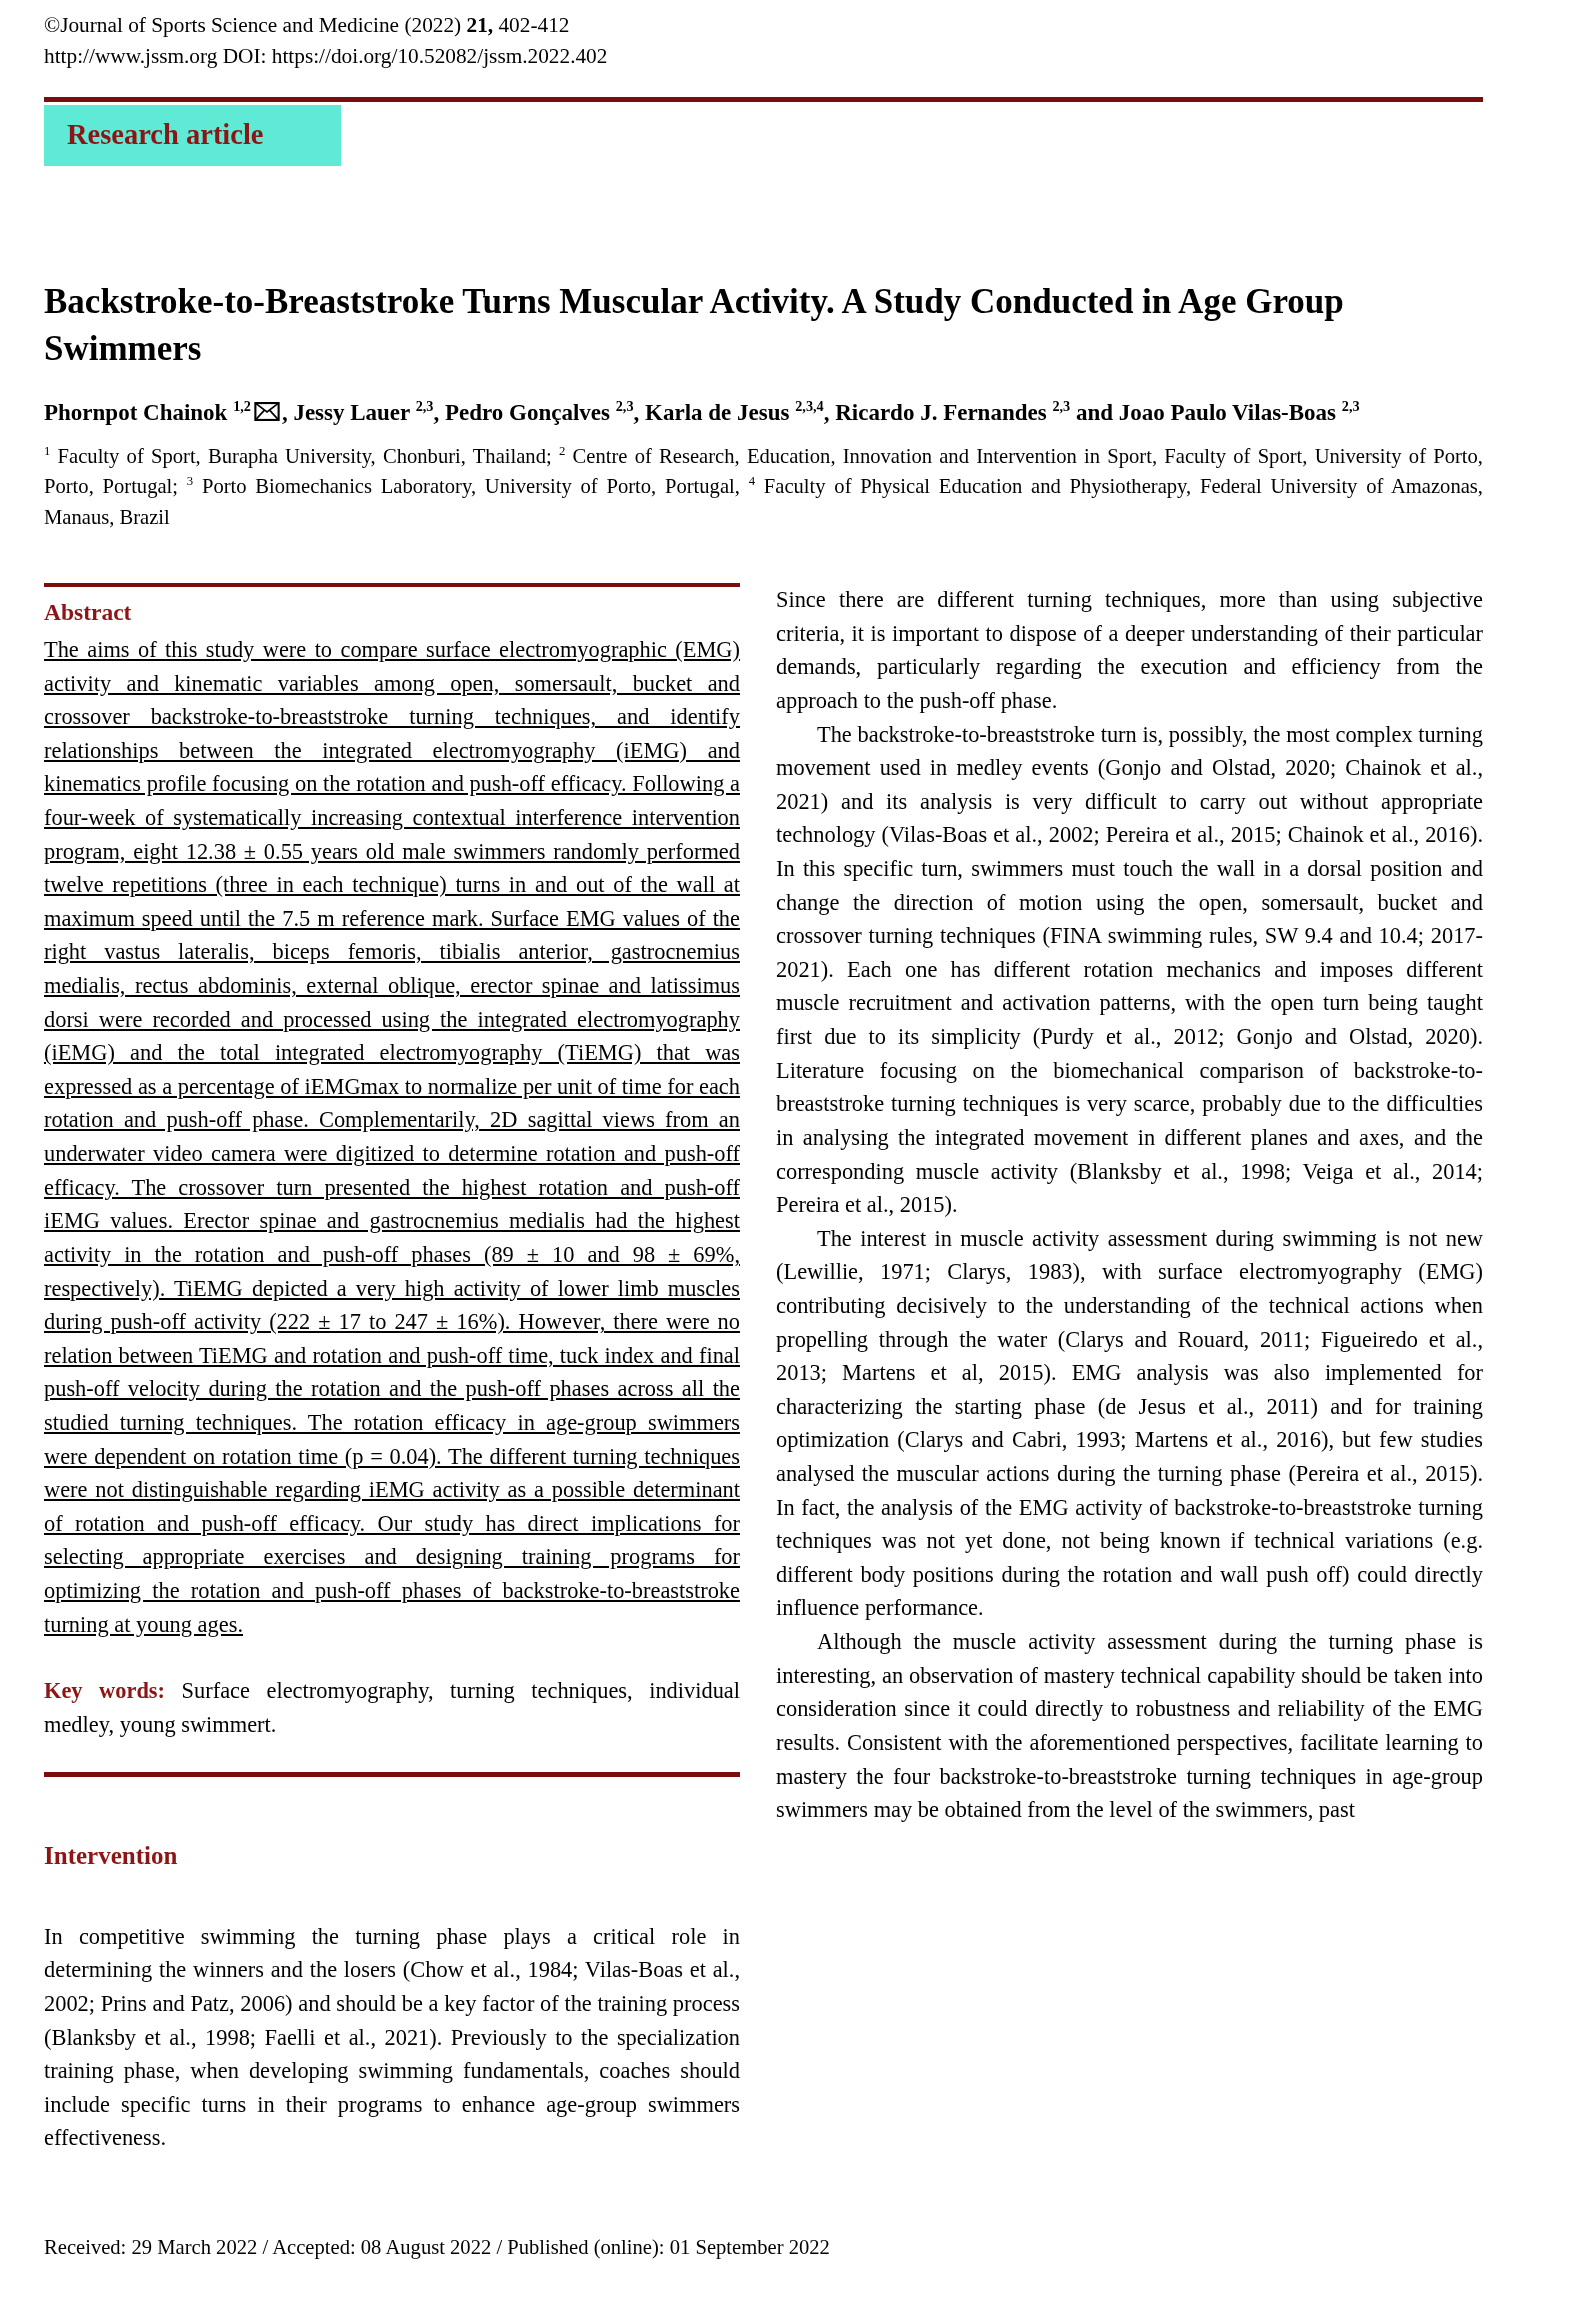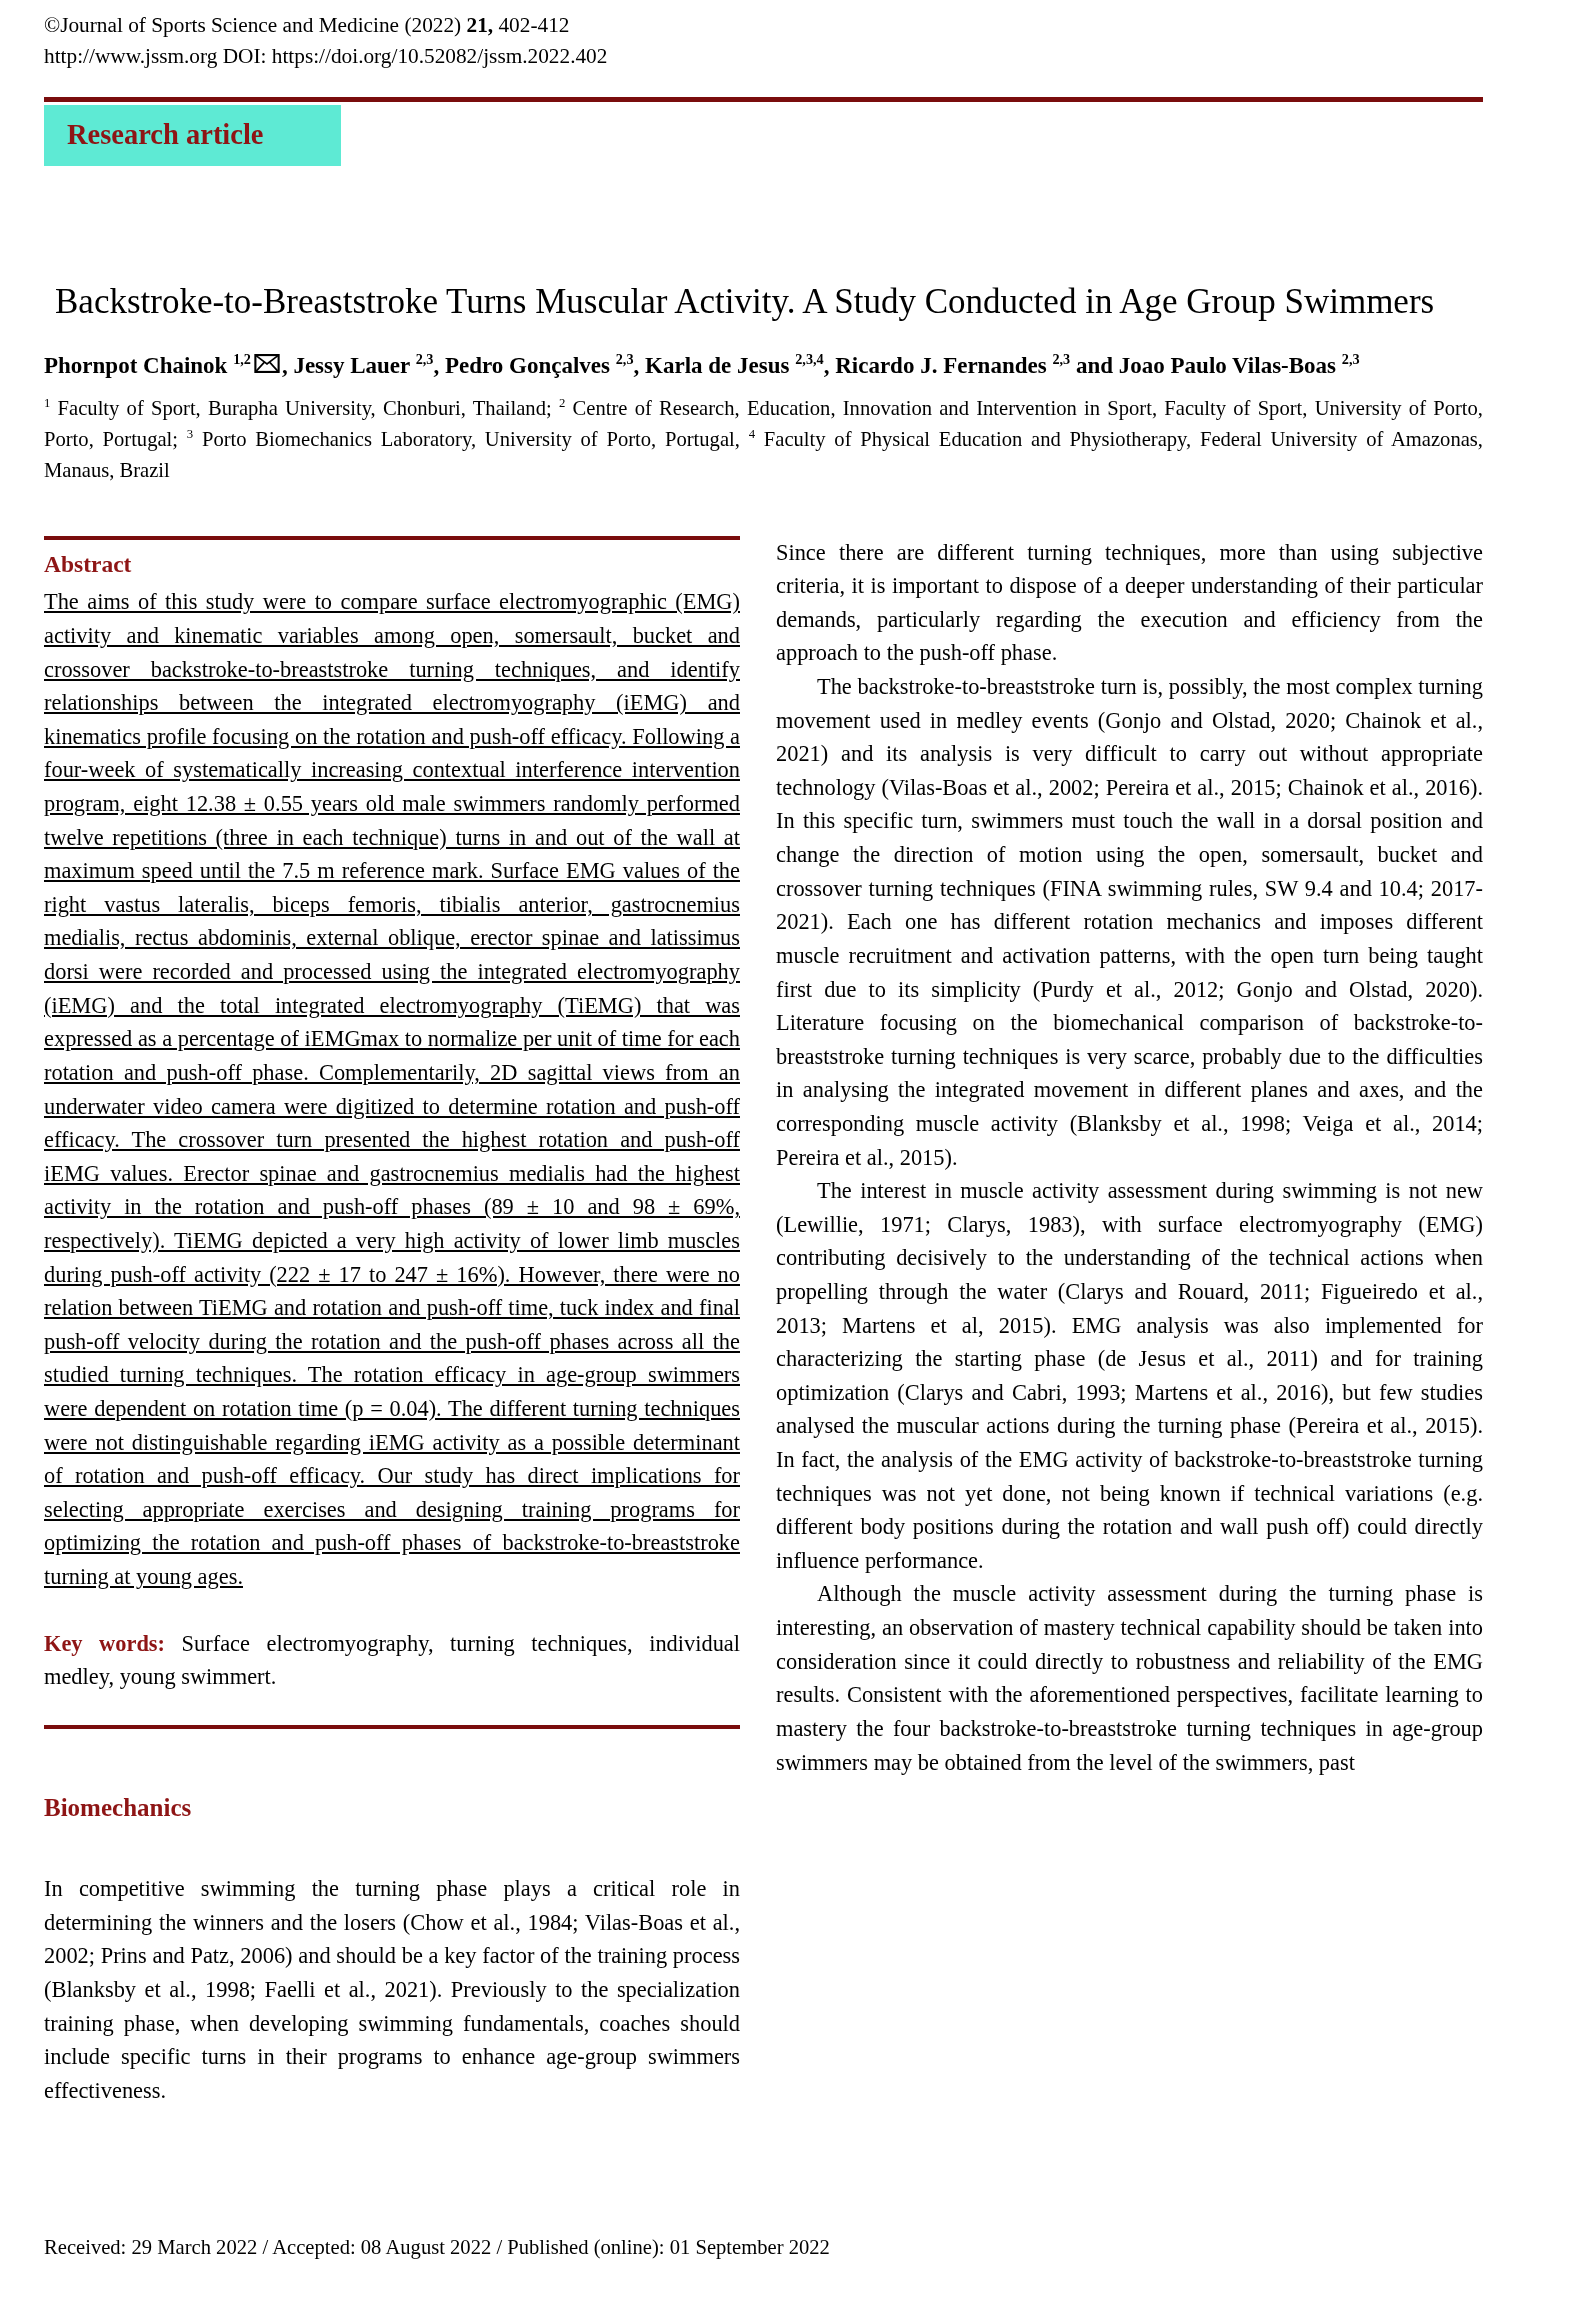--- a/index.html
+++ b/index.html
@@ -34,23 +34,22 @@
   .badge .badge-label {
     font-size: 28.5px;
     font-weight: bold;
     color: #8e1515;
   }
   
   .title {
     margin-top: 112px;
     font-size: 35px;
     line-height: 1.36;
-    font-weight: normal;
+    font-weight: bold;
     max-width: 1430px;
-    margin-left: 11px;
   }
   .authors {
     margin-top: 15.7px;
     font-size: 23px;
     line-height: 1.5;
     font-weight: bold;
     text-align: justify;
   }
   .authors sup, .affil sup { font-size: 0.62em; line-height: 0; }
   .env-icon {
@@ -132,21 +131,21 @@
   <div class="affil"><sup>1</sup><span> Faculty of Sport, Burapha University, Chonburi, Thailand; </span><sup>2</sup><span> Centre of Research, Education, Innovation and Intervention in Sport, Faculty of Sport, University of Porto, Porto, Portugal; </span><sup>3</sup><span> Porto Biomechanics Laboratory, University of Porto, Portugal, </span><sup>4</sup><span> Faculty of Physical Education and Physiotherapy, Federal University of Amazonas, Manaus, Brazil</span></div>
 
   <div class="columns">
 
     <div class="col-left">
       <div class="rule" style="height:4.3px;"></div>
       <div class="sec-heading">Abstract</div>
       <p class="body-text abstract-body" style="margin:7.1px 0 0 0;">The aims of this study were to compare surface electromyographic (EMG) activity and kinematic variables among open, somersault, bucket and crossover backstroke-to-breaststroke turning techniques, and identify relationships between the integrated electromyography (iEMG) and kinematics profile focusing on the rotation and push-off efficacy. Following a four-week of systematically increasing contextual interference intervention program, eight 12.38 ± 0.55 years old male swimmers randomly performed twelve repetitions (three in each technique) turns in and out of the wall at maximum speed until the 7.5 m reference mark. Surface EMG values of the right vastus lateralis, biceps femoris, tibialis anterior, gastrocnemius medialis, rectus abdominis, external oblique, erector spinae and latissimus dorsi were recorded and processed using the integrated electromyography (iEMG) and the total integrated electromyography (TiEMG) that was expressed as a percentage of iEMGmax to normalize per unit of time for each rotation and push-off phase. Complementarily, 2D sagittal views from an underwater video camera were digitized to determine rotation and push-off efficacy. The crossover turn presented the highest rotation and push-off iEMG values. Erector spinae and gastrocnemius medialis had the highest activity in the rotation and push-off phases (89 ± 10 and 98 ± 69%, respectively). TiEMG depicted a very high activity of lower limb muscles during push-off activity (222 ± 17 to 247 ± 16%). However, there were no relation between TiEMG and rotation and push-off time, tuck index and final push-off velocity during the rotation and the push-off phases across all the studied turning techniques. The rotation efficacy in age-group swimmers were dependent on rotation time (p = 0.04). The different turning techniques were not distinguishable regarding iEMG activity as a possible determinant of rotation and push-off efficacy. Our study has direct implications for selecting appropriate exercises and designing training programs for optimizing the rotation and push-off phases of backstroke-to-breaststroke turning at young ages.</p>
       <p class="body-text keywords" style="margin-bottom:0;"><span class="kw-label">Key words:</span><span> Surface electromyography, turning techniques, individual medley, young swimmert.</span></p>
       <div class="rule rule-mid"></div>
-      <div class="intro-heading">Biomechanics</div>
+      <div class="intro-heading">Intervention</div>
       <p class="body-text intro-para" style="margin-bottom:0;">In competitive swimming the turning phase plays a critical role in determining the winners and the losers (Chow et al., 1984; Vilas-Boas et al., 2002; Prins and Patz, 2006) and should be a key factor of the training process (Blanksby et al., 1998; Faelli et al., 2021). Previously to the specialization training phase, when developing swimming fundamentals, coaches should include specific turns in their programs to enhance age-group swimmers effectiveness.</p>
     </div>
 
     <div class="col-right">
       <p class="body-text rp">Since there are different turning techniques, more than using subjective criteria, it is important to dispose of a deeper understanding of their particular demands, particularly regarding the execution and efficiency from the approach to the push-off phase.</p>
       <p class="body-text rp">The backstroke-to-breaststroke turn is, possibly, the most complex turning movement used in medley events (Gonjo and Olstad, 2020; Chainok et al., 2021) and its analysis is very difficult to carry out without appropriate technology (Vilas-Boas et al., 2002; Pereira et al., 2015; Chainok et al., 2016). In this specific turn, swimmers must touch the wall in a dorsal position and change the direction of motion using the open, somersault, bucket and crossover turning techniques (FINA swimming rules, SW 9.4 and 10.4; 2017-2021). Each one has different rotation mechanics and imposes different muscle recruitment and activation patterns, with the open turn being taught first due to its simplicity (Purdy et al., 2012; Gonjo and Olstad, 2020). Literature focusing on the biomechanical comparison of backstroke-to-breaststroke turning techniques is very scarce, probably due to the difficulties in analysing the integrated movement in different planes and axes, and the corresponding muscle activity (Blanksby et al., 1998; Veiga et al., 2014; Pereira et al., 2015).</p>
       <p class="body-text rp">The interest in muscle activity assessment during swimming is not new (Lewillie, 1971; Clarys, 1983), with surface electromyography (EMG) contributing decisively to the understanding of the technical actions when propelling through the water (Clarys and Rouard, 2011; Figueiredo et al., 2013; Martens et al, 2015). EMG analysis was also implemented for characterizing the starting phase (de Jesus et al., 2011) and for training optimization (Clarys and Cabri, 1993; Martens et al., 2016), but few studies analysed the muscular actions during the turning phase (Pereira et al., 2015). In fact, the analysis of the EMG activity of backstroke-to-breaststroke turning techniques was not yet done, not being known if technical variations (e.g. different body positions during the rotation and wall push off) could directly influence performance.</p>
       <p class="body-text rp">Although the muscle activity assessment during the turning phase is interesting, an observation of mastery technical capability should be taken into consideration since it could directly to robustness and reliability of the EMG results. Consistent with the aforementioned perspectives, facilitate learning to mastery the four backstroke-to-breaststroke turning techniques in age-group swimmers may be obtained from the level of the swimmers, past</p>
     </div>
 

